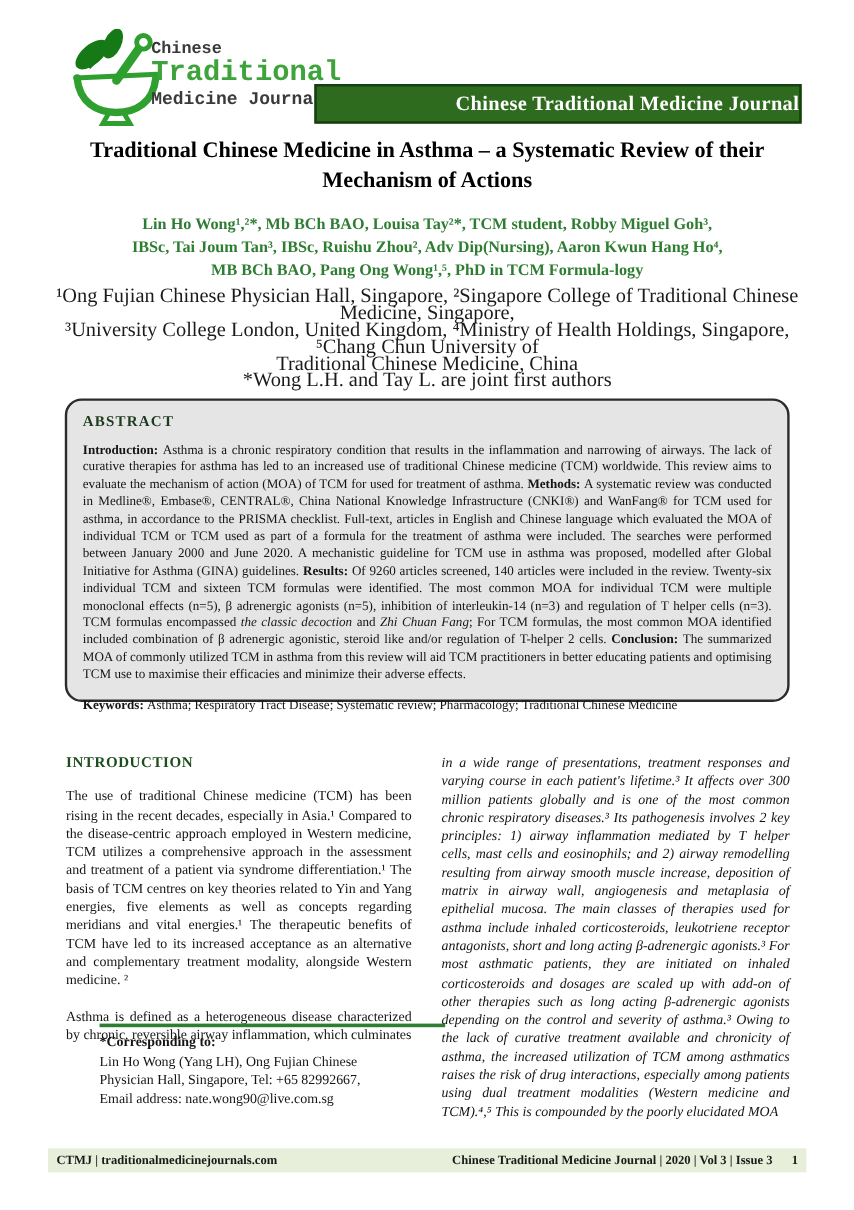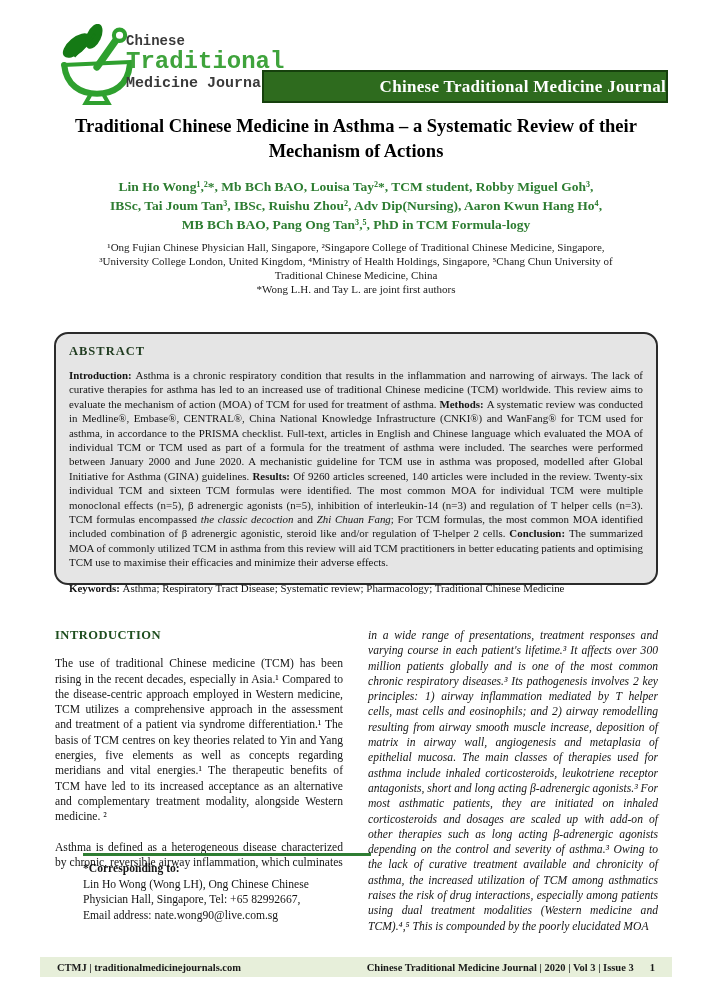--- a/index.html
+++ b/index.html
@@ -17,21 +17,21 @@
   .banner{position:absolute;left:262px;top:70px;width:406px;height:33px;box-sizing:border-box;
           background:#2e6b1e;border:2px solid #16400d;display:flex;align-items:center;justify-content:flex-end;}
   .banner span{color:#ffffff;font-weight:bold;font-size:17px;letter-spacing:.3px;}
 
   
   .title{position:absolute;left:30px;top:114px;width:652px;margin:0;text-align:center;
          font-size:18.5px;font-weight:bold;line-height:25px;color:#000;}
   .authors{position:absolute;left:40px;top:177px;width:632px;text-align:center;
            color:#2e7d32;font-weight:bold;font-size:13.5px;line-height:19px;}
   .affiliations{position:absolute;left:40px;top:240px;width:632px;text-align:center;
-                font-size:11px;line-height:14px;color:#1a1a1a;}
+                font-size:17px;line-height:14px;color:#1a1a1a;}
 
   
   .abstract{position:absolute;left:54px;top:332px;width:604px;height:253px;box-sizing:border-box;
             background:#e5e5e5;border:2px solid #2b2b2b;border-radius:14px;padding:10px 13px;}
   .abs-head{font-weight:bold;font-size:12.5px;letter-spacing:1px;color:#1f3b1f;}
   .abs-body{margin:9px 0 0 0;font-size:10.9px;line-height:14.4px;text-align:justify;color:#141414;}
   .abs-keywords{margin:11px 0 0 0;font-size:10.9px;line-height:14px;color:#141414;}
 
   
   .watermark{position:absolute;left:274px;top:478px;display:flex;align-items:flex-start;
@@ -47,21 +47,21 @@
   .sec-head{margin:0 0 13px 0;font-size:12.5px;font-weight:bold;letter-spacing:.5px;color:#1d4d1d;}
 
   
   .correspond{position:absolute;left:55px;top:853px;width:288px;border-top:3px solid #2e7d32;
               padding-top:5px;font-size:11.6px;line-height:15.5px;color:#141414;margin-left:28px;}
   .cor-label{font-weight:bold;}
 
   
   .footer{position:absolute;left:40px;top:957px;width:632px;height:20px;box-sizing:border-box;
           background:#e7efda;display:flex;justify-content:space-between;align-items:center;
-          padding:0 17px;font-weight:bold;font-size:10.5px;color:#1a1a1a;}
+          padding:0 7px;font-weight:bold;font-size:10.5px;color:#1a1a1a;}
   .f-right{display:flex;align-items:center;}
   .pageno{margin-left:16px;}
 </style>
 </head>
 <body>
 
 <div class="page">
 
   <div class="logo">
     <span class="logo-icon">
@@ -85,21 +85,21 @@
 
   <div class="banner">
     <span>Chinese Traditional Medicine Journal</span>
   </div>
 
   <h1 class="title">Traditional Chinese Medicine in Asthma – a Systematic Review of their Mechanism of Actions</h1>
 
   <div class="authors">
     <div>Lin Ho Wong¹,²*, Mb BCh BAO, Louisa Tay²*, TCM student, Robby Miguel Goh³,</div>
     <div>IBSc, Tai Joum Tan³, IBSc, Ruishu Zhou², Adv Dip(Nursing), Aaron Kwun Hang Ho⁴,</div>
-    <div>MB BCh BAO, Pang Ong Tan³,⁵, PhD in TCM Formula-logy</div>
+    <div>MB BCh BAO, Pang Ong Wong¹,⁵, PhD in TCM Formula-logy</div>
   </div>
 
   <div class="affiliations">
     <div>¹Ong Fujian Chinese Physician Hall, Singapore, ²Singapore College of Traditional Chinese Medicine, Singapore,</div>
     <div>³University College London, United Kingdom, ⁴Ministry of Health Holdings, Singapore, ⁵Chang Chun University of</div>
     <div>Traditional Chinese Medicine, China</div>
     <div>*Wong L.H. and Tay L. are joint first authors</div>
   </div>
 
   <section class="abstract">
@@ -114,21 +114,21 @@
     <p>The use of traditional Chinese medicine (TCM) has been rising in the recent decades, especially in Asia.¹ Compared to the disease-centric approach employed in Western medicine, TCM utilizes a comprehensive approach in the assessment and treatment of a patient via syndrome differentiation.¹ The basis of TCM centres on key theories related to Yin and Yang energies, five elements as well as concepts regarding meridians and vital energies.¹ The therapeutic benefits of TCM have led to its increased acceptance as an alternative and complementary treatment modality, alongside Western medicine. ²</p>
     <p>Asthma is defined as a heterogeneous disease characterized by chronic, reversible airway inflammation, which culminates</p>
   </section>
 
   <section class="col col-right">
     <p>in a wide range of presentations, treatment responses and varying course in each patient's lifetime.³ It affects over 300 million patients globally and is one of the most common chronic respiratory diseases.³ Its pathogenesis involves 2 key principles: 1) airway inflammation mediated by T helper cells, mast cells and eosinophils; and 2) airway remodelling resulting from airway smooth muscle increase, deposition of matrix in airway wall, angiogenesis and metaplasia of epithelial mucosa. The main classes of therapies used for asthma include inhaled corticosteroids, leukotriene receptor antagonists, short and long acting β-adrenergic agonists.³ For most asthmatic patients, they are initiated on inhaled corticosteroids and dosages are scaled up with add-on of other therapies such as long acting β-adrenergic agonists depending on the control and severity of asthma.³ Owing to the lack of curative treatment available and chronicity of asthma, the increased utilization of TCM among asthmatics raises the risk of drug interactions, especially among patients using dual treatment modalities (Western medicine and TCM).⁴,⁵ This is compounded by the poorly elucidated MOA</p>
   </section>
 
   <aside class="correspond">
     <div class="cor-label">*Corresponding to:</div>
-    <div>Lin Ho Wong (Wong LH), Ong Chinese Chinese</div>
+    <div>Lin Ho Wong (Yang LH), Ong Fujian Chinese</div>
     <div>Physician Hall, Singapore, Tel: +65 82992667,</div>
     <div>Email address: nate.wong90@live.com.sg</div>
   </aside>
 
   <footer class="footer">
     <span>CTMJ | traditionalmedicinejournals.com</span>
     <span class="f-right">
       <span>Chinese Traditional Medicine Journal | 2020 | Vol 3 | Issue 3</span>
       <span class="pageno">1</span>
     </span>

